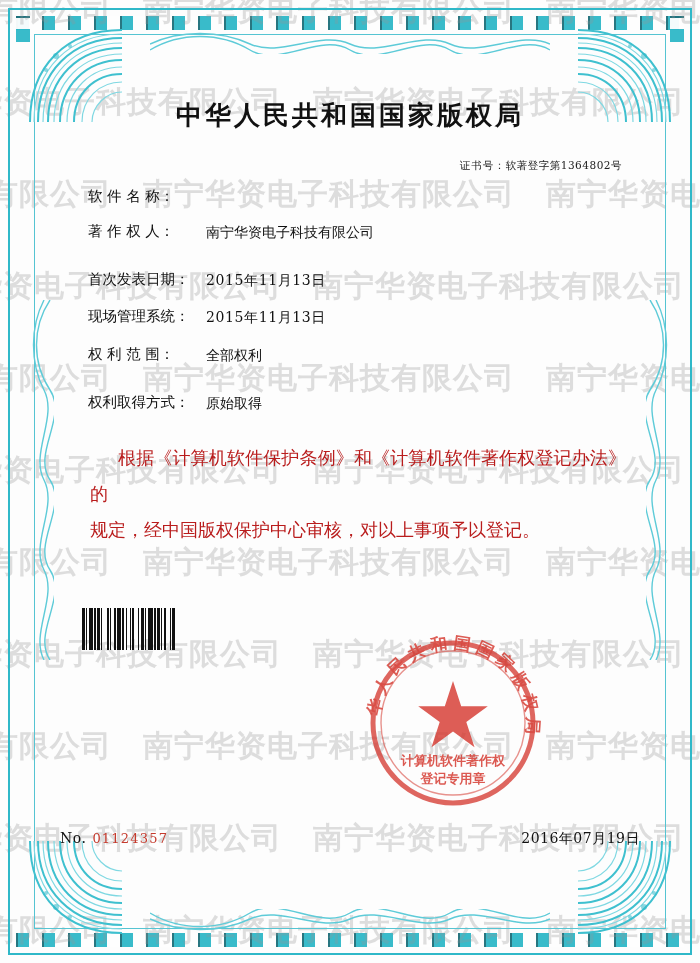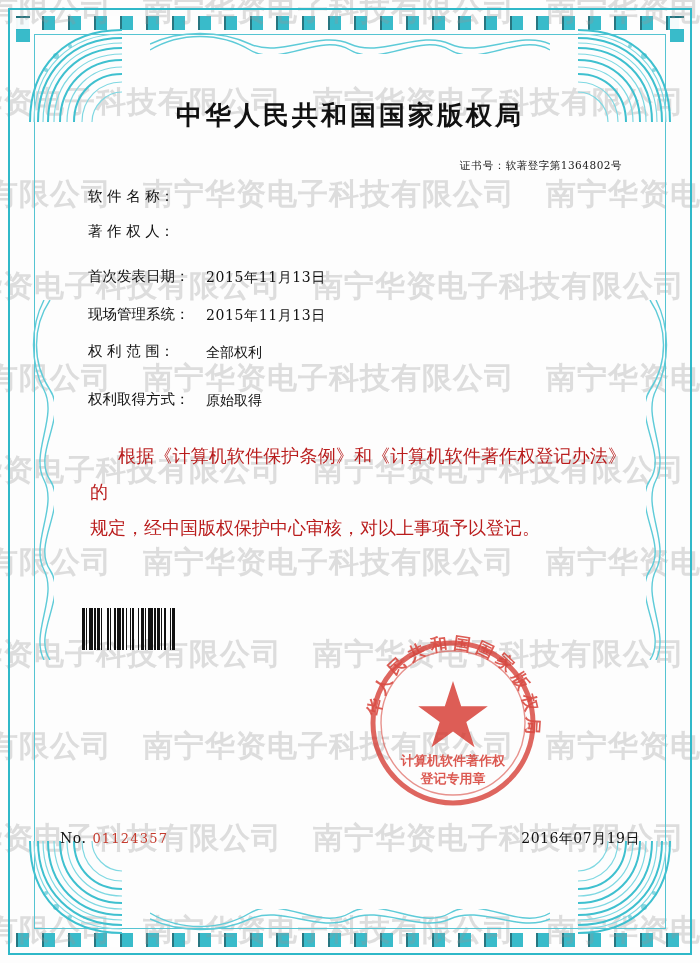--- a/index.html
+++ b/index.html
@@ -416,20 +416,23 @@
     </div>
 
     <div class="fields">
 
       <div class="field-row">
         <div class="field-label">软 件 名 称：</div>
       </div>
 
       <div class="field-row">
         <div class="field-label">著 作 权 人：</div>
+        <div class="field-value">
+          <span class="vline">南宁华资电子科技有限公司</span>
+        </div>
       </div>
 
       <div class="field-row gap-before">
         <div class="field-label">首次发表日期：</div>
         <div class="field-value">
           <span class="vline mono-val">2015年11月13日</span>
         </div>
       </div>
 
       <div class="field-row">

